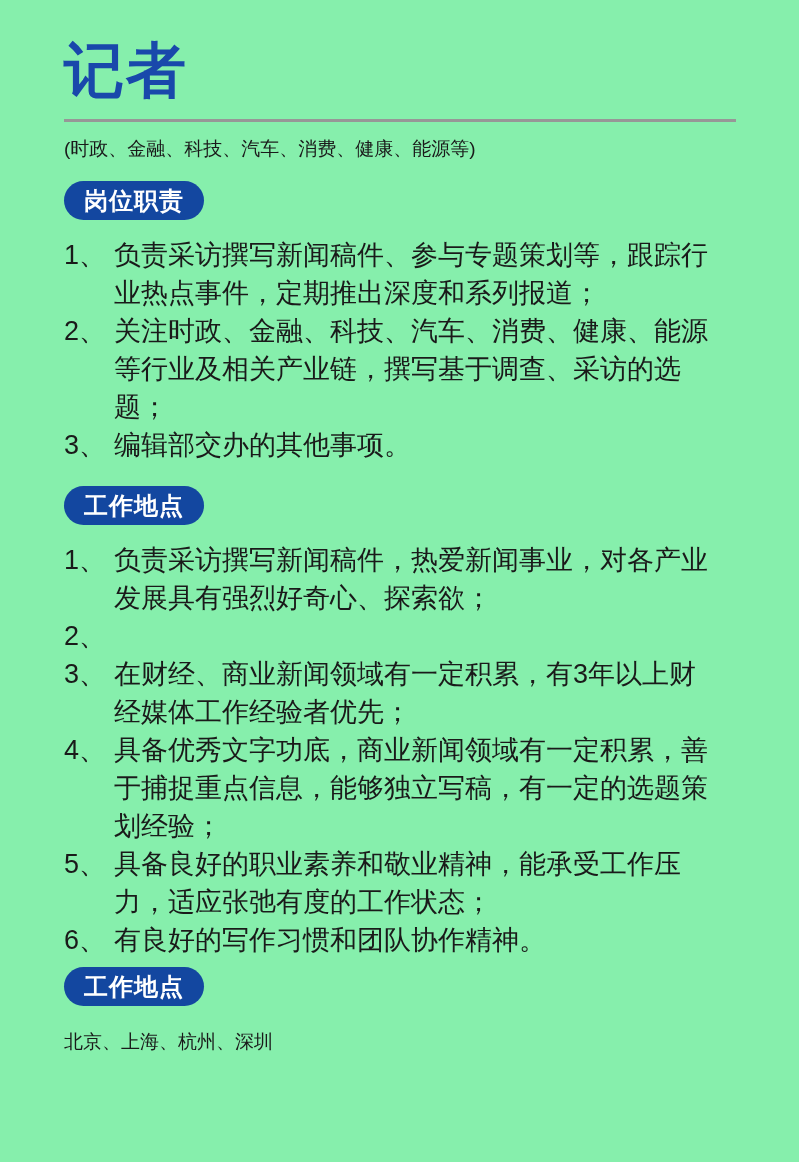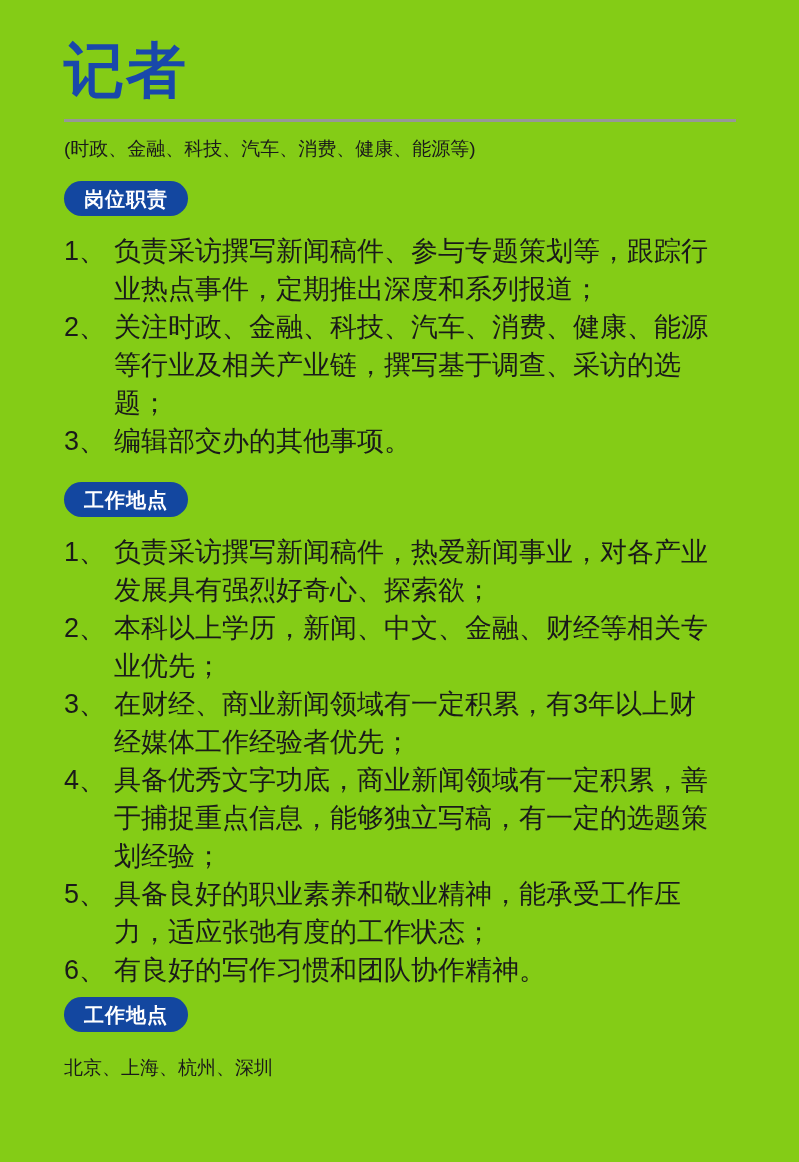--- a/index.html
+++ b/index.html
@@ -12,21 +12,21 @@
     height: 1162px;
     overflow: hidden;
     font-family: "Liberation Sans", "DejaVu Sans", sans-serif;
     color: #1a1a1a;
   }
   .page {
     box-sizing: border-box;
     width: 799px;
     height: 1162px;
     padding: 36px 58px 0 64px;
-    background: #84cc16;
+    background: #86efac;
   }
   .page-title {
     margin: 0;
     font-family: "DejaVu Serif", "Liberation Serif", serif;
     font-weight: bold;
     font-size: 60px;
     line-height: 1.15;
     color: #1948AB;
     letter-spacing: 2px;
   }
@@ -40,21 +40,21 @@
     margin: 16px 0 0 0;
     font-size: 19px;
     line-height: 1.2;
     color: #1a1a1a;
   }
   .section { margin: 0; }
   .badge {
     display: inline-block;
     background: #1347A0;
     color: #ffffff;
-    font-size: 20px;
+    font-size: 24px;
     font-weight: bold;
     line-height: 1;
     padding: 8px 20px 7px 20px;
     border-radius: 20px;
     letter-spacing: 1px;
   }
   .section-responsibilities .badge { margin-top: 20px; }
   .section-requirements     .badge { margin-top: 22px; }
   .section-location         .badge { margin-top: 8px; }
   .list { margin-top: 16px; }
@@ -110,21 +110,20 @@
 
   <div class="section section-requirements">
     <span class="badge">工作地点</span>
     <div class="list">
       <div class="list-item">
         <span class="num">1、</span>
         <span class="txt">负责采访撰写新闻稿件，热爱新闻事业，对各产业发展具有强烈好奇心、探索欲；</span>
       </div>
       <div class="list-item">
         <span class="num">2、</span>
-        <span class="txt">本科以上学历，新闻、中文、金融、财经等相关专业优先；</span>
       </div>
       <div class="list-item">
         <span class="num">3、</span>
         <span class="txt">在财经、商业新闻领域有一定积累，有3年以上财经媒体工作经验者优先；</span>
       </div>
       <div class="list-item">
         <span class="num">4、</span>
         <span class="txt">具备优秀文字功底，商业新闻领域有一定积累，善于捕捉重点信息，能够独立写稿，有一定的选题策划经验；</span>
       </div>
       <div class="list-item">

